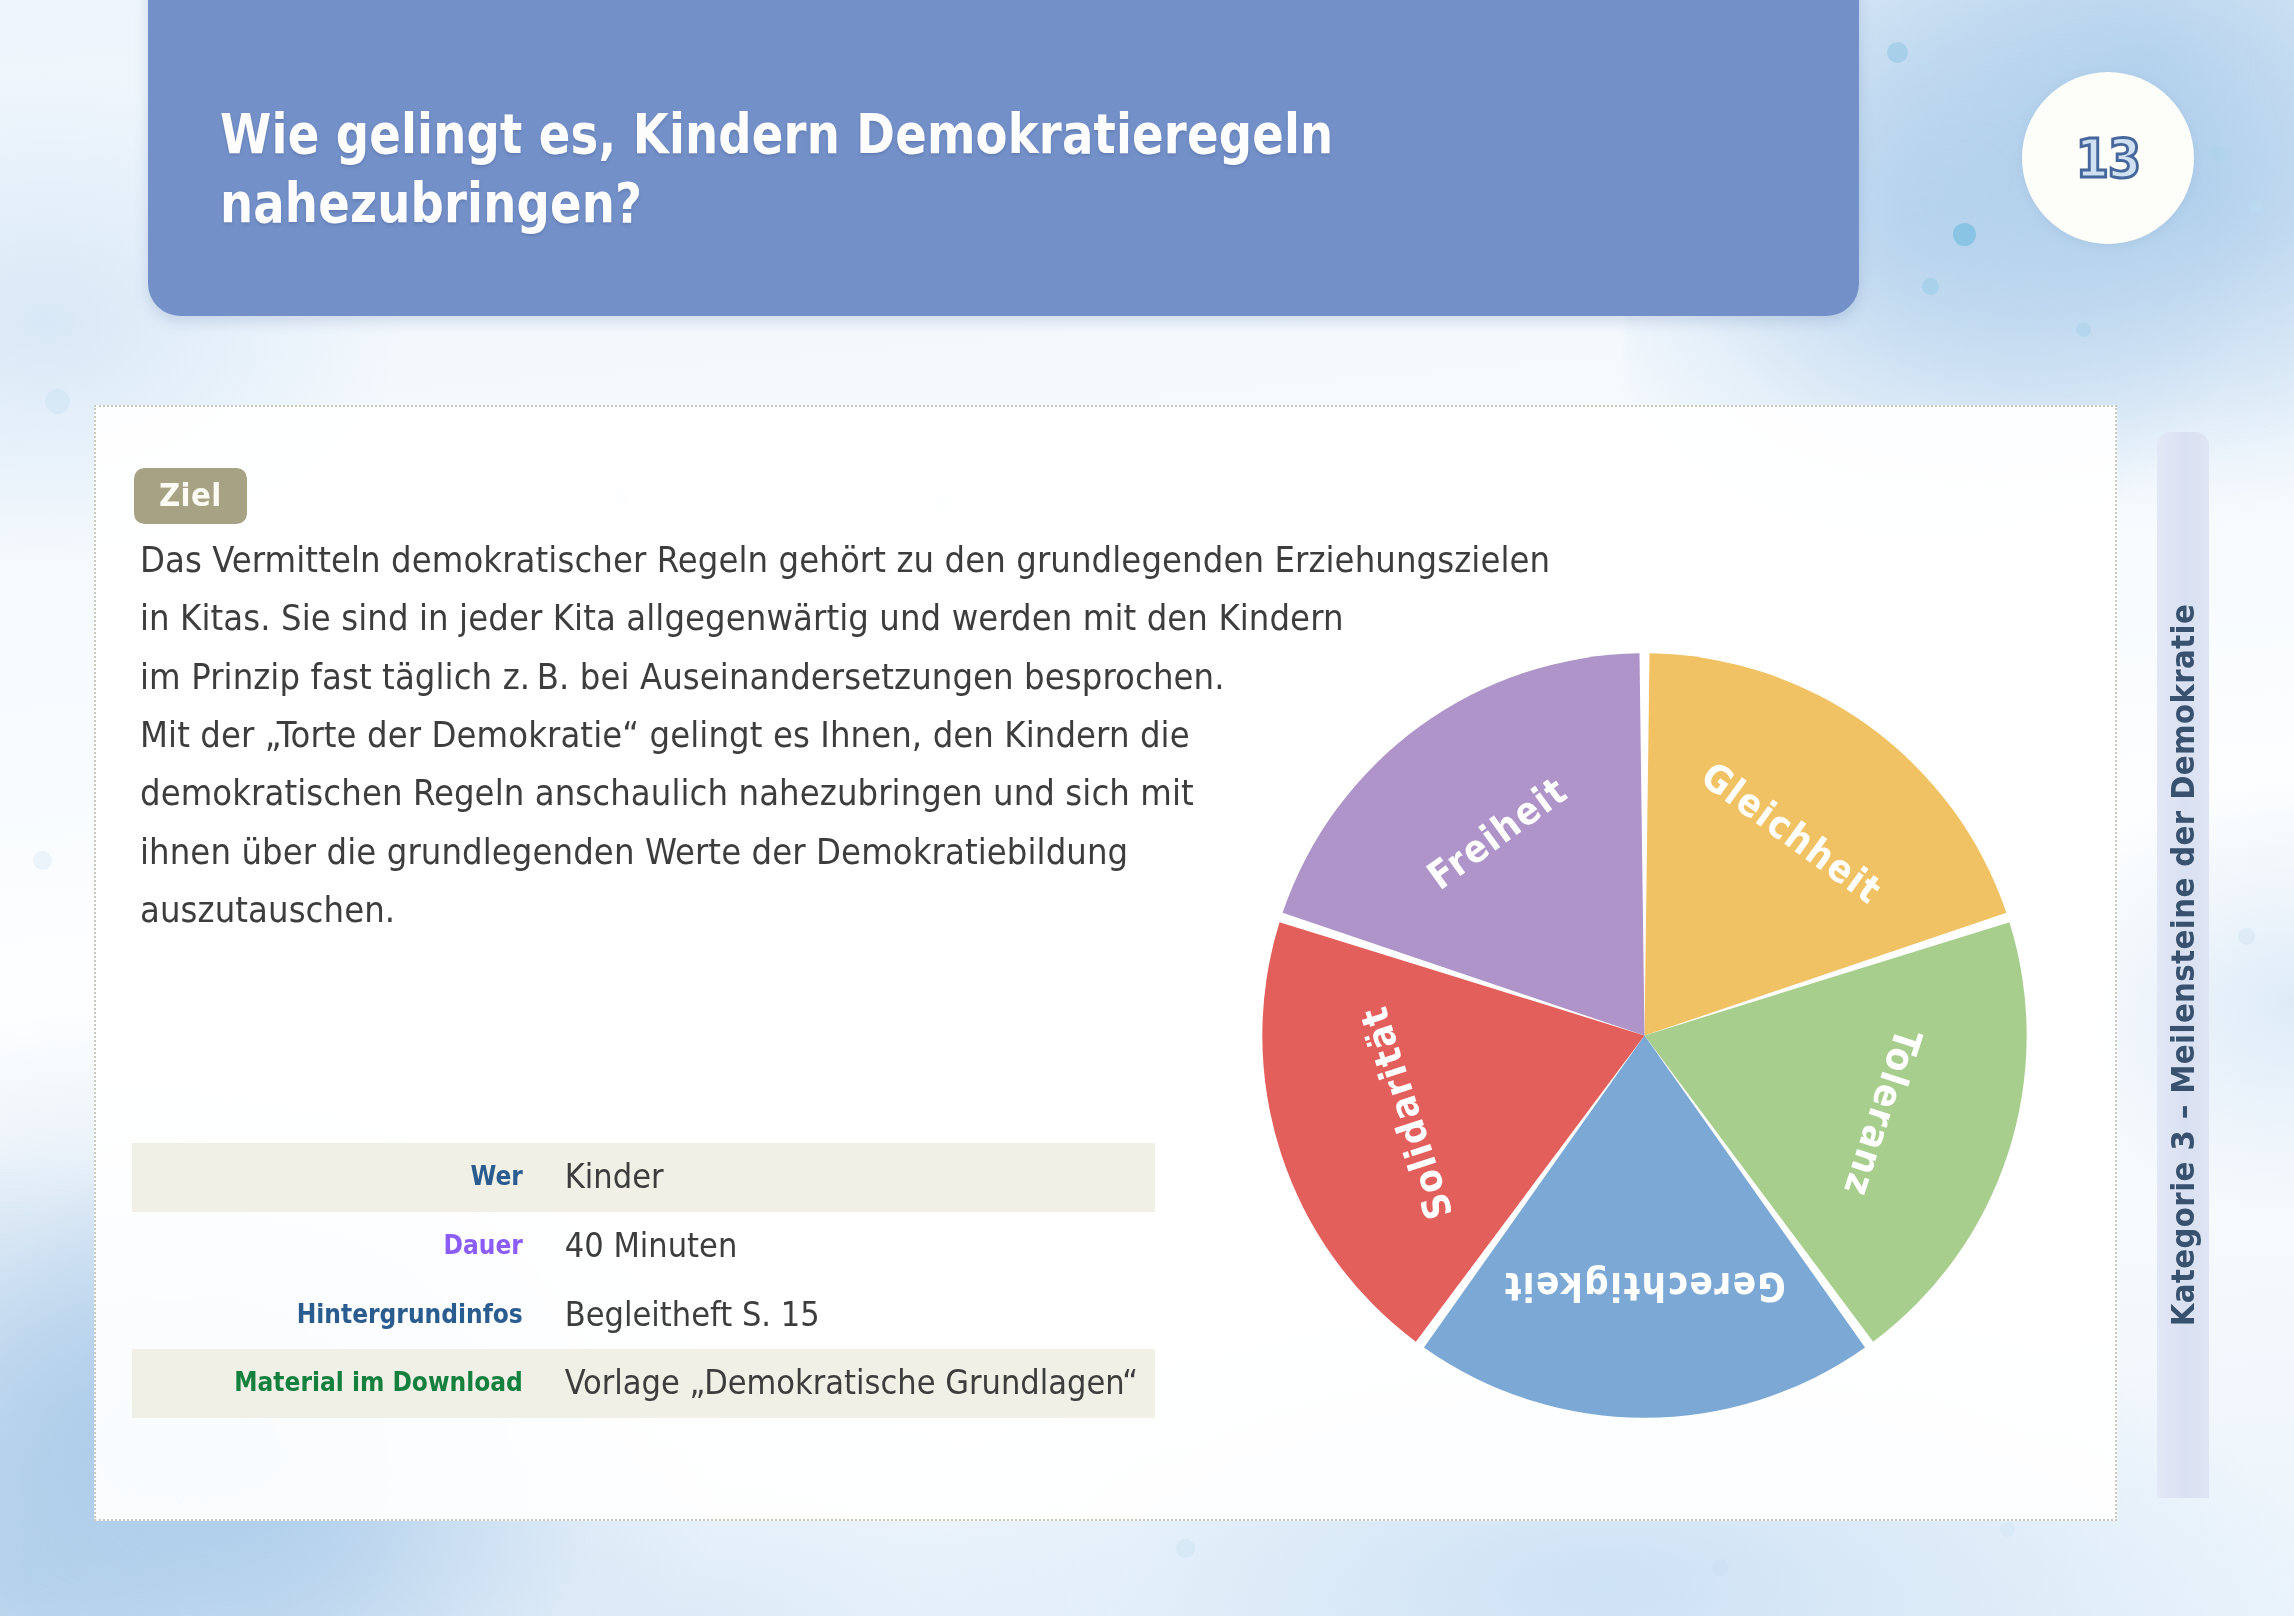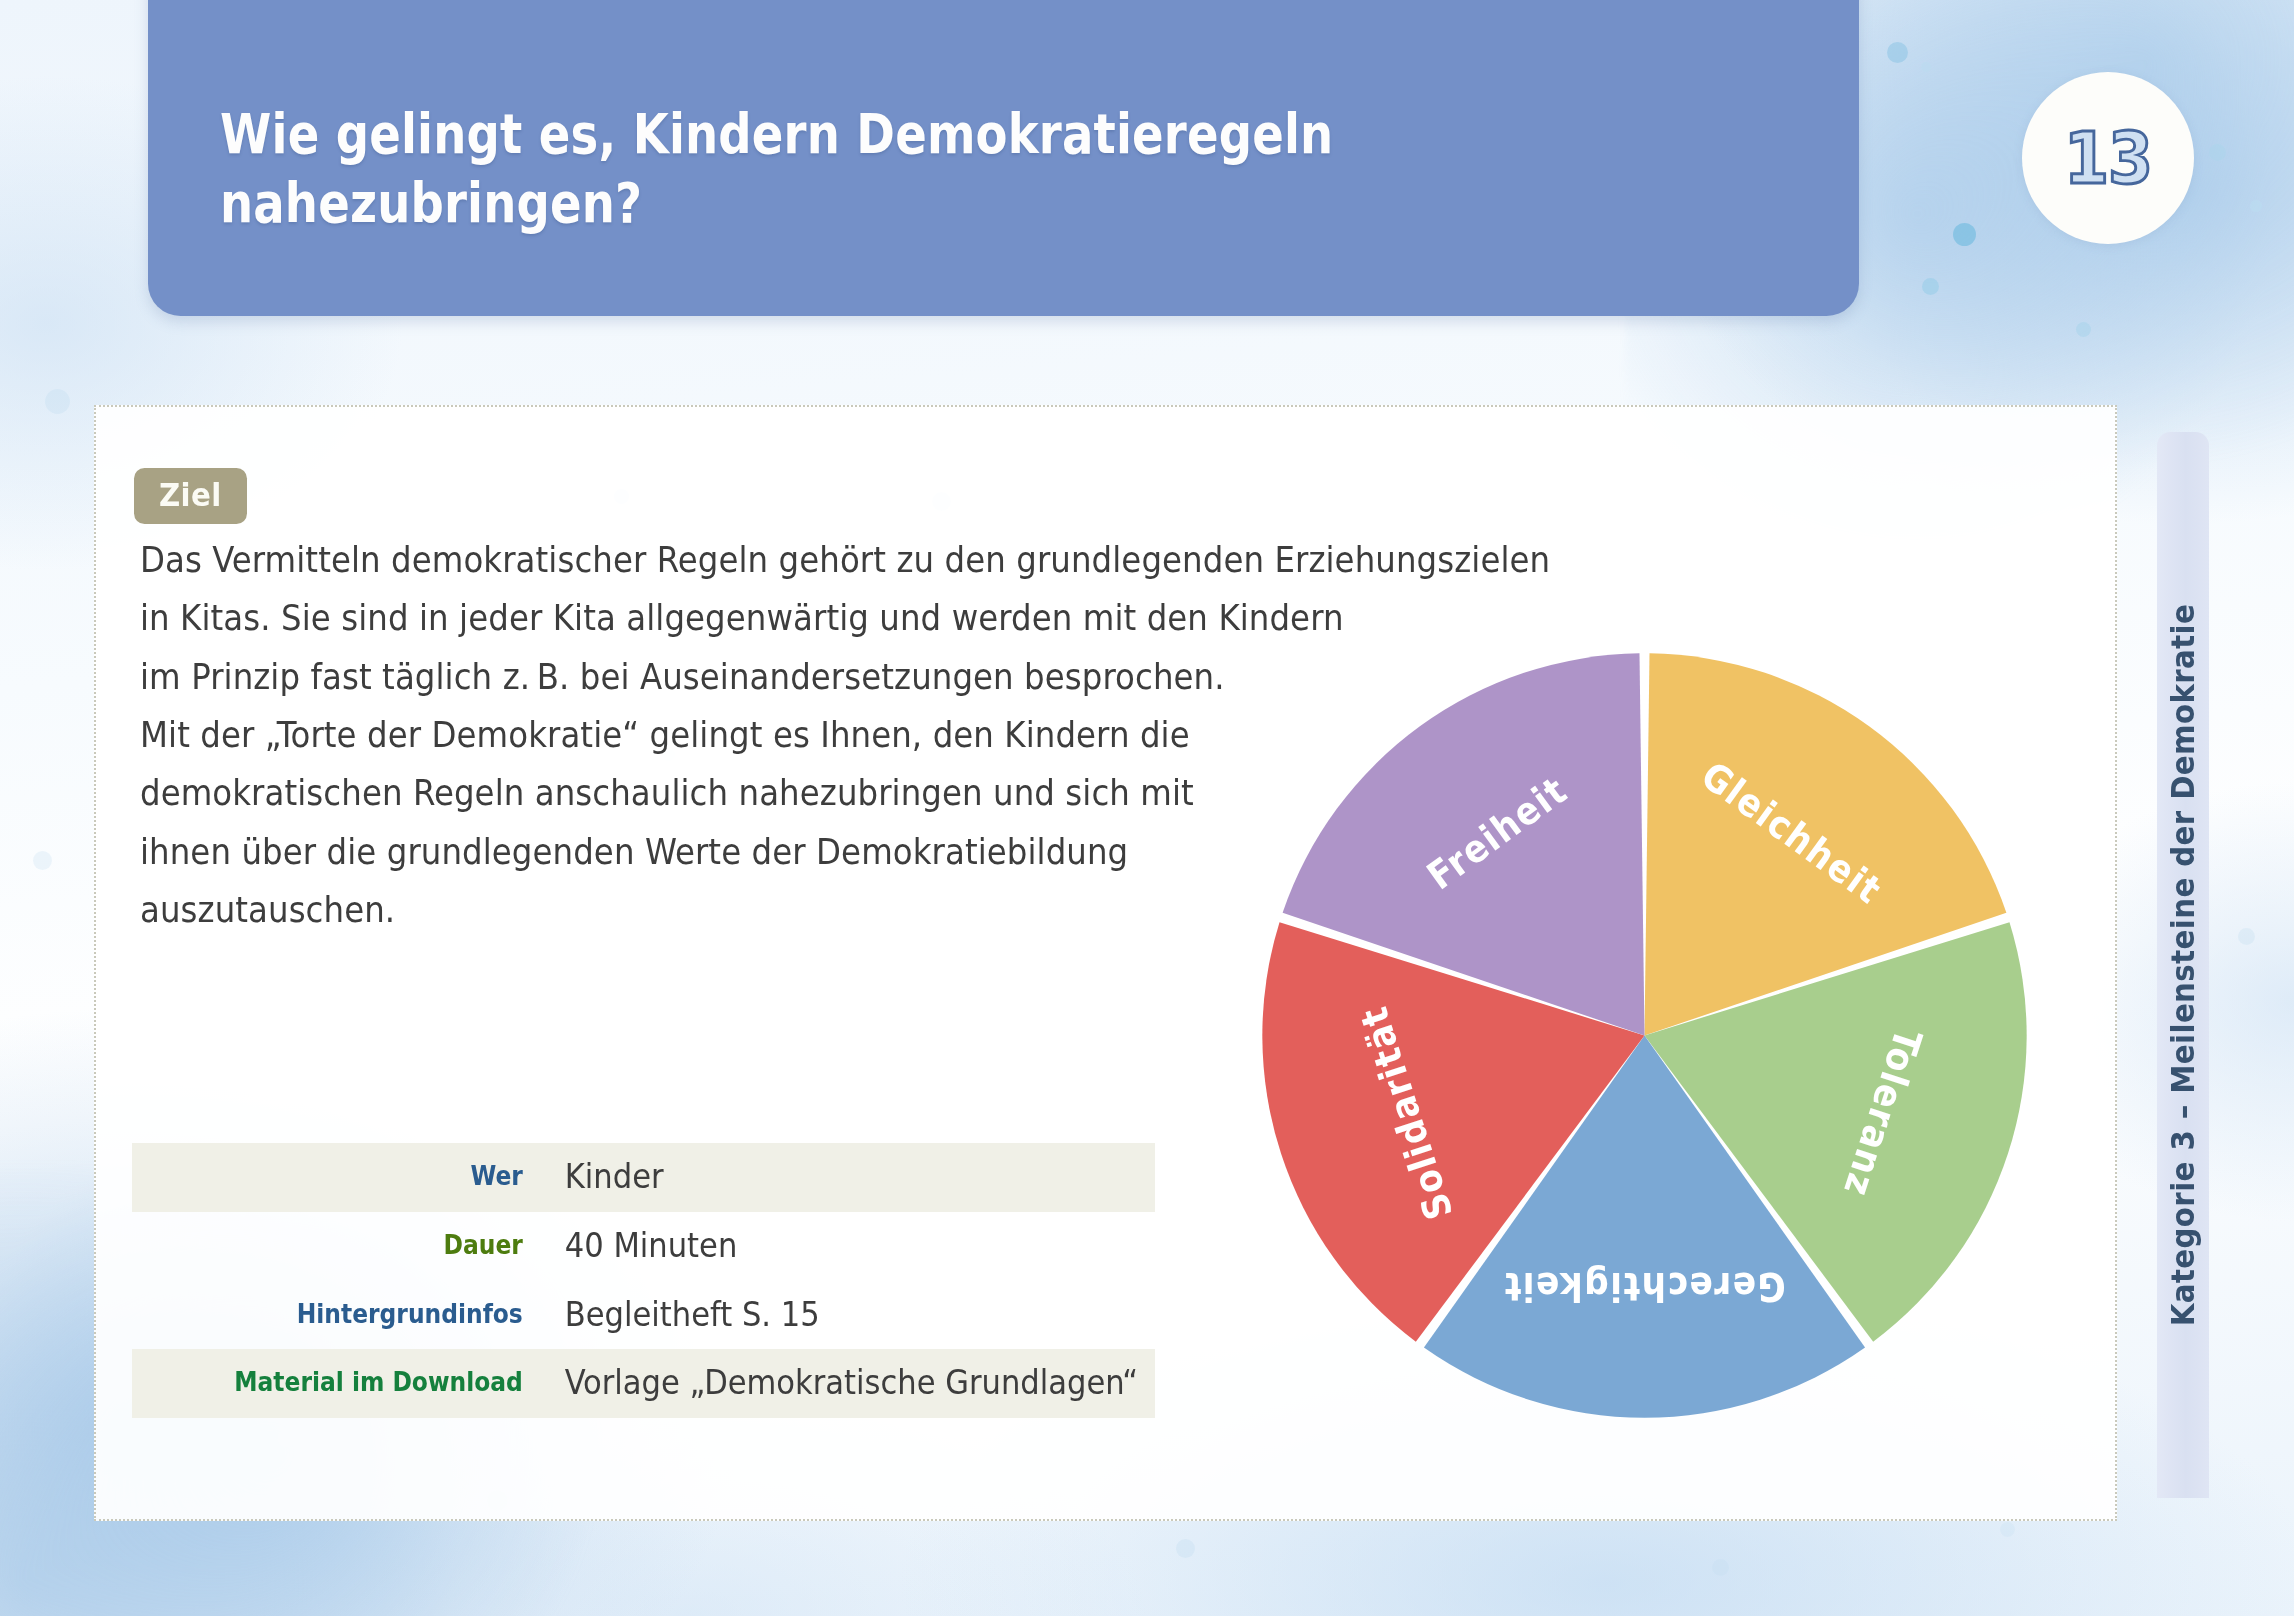--- a/index.html
+++ b/index.html
@@ -91,21 +91,21 @@
     border-radius: 50%;
     background: #fdfdfa;
     box-shadow: 0 1.9px 9.6px rgba(120,150,190,0.18);
     display: flex;
     align-items: center;
     justify-content: center;
   }
   #page-badge-number {
     font-family: "DejaVu Sans Condensed", "Liberation Sans Narrow", "Liberation Sans", sans-serif;
     font-weight: 700;
-    font-size: 72px;
+    font-size: 53px;
     line-height: 1;
     color: #cfe0f2;
     -webkit-text-stroke: 2.9px #46679c;
     letter-spacing: -1px;
   }
 
   
   #content-card {
     position: absolute;
     left: 94px;
@@ -278,21 +278,21 @@
 ihnen über die grundlegenden Werte der Demokratiebildung
 auszutauschen.</div>
 
   <table id="info-table">
     <tbody id="info-table-body">
         <tr class="odd">
           <th style="color: rgb(42, 92, 143);">Wer</th>
           <td>Kinder</td>
         </tr>
         <tr class="even">
-          <th style="color: #4d7c0f; margin-top: 25px;">Dauer</th>
+          <th style="color: #8b5cf6; margin-top: 25px;">Dauer</th>
           <td>40 Minuten</td>
         </tr>
         <tr class="even">
           <th style="color: rgb(42, 92, 143);">Hintergrundinfos</th>
           <td>Begleitheft S. 15</td>
         </tr>
         <tr class="odd">
           <th style="color: #15803d;">Material im Download</th>
           <td>Vorlage „Demokratische Grundlagen“</td>
         </tr>

